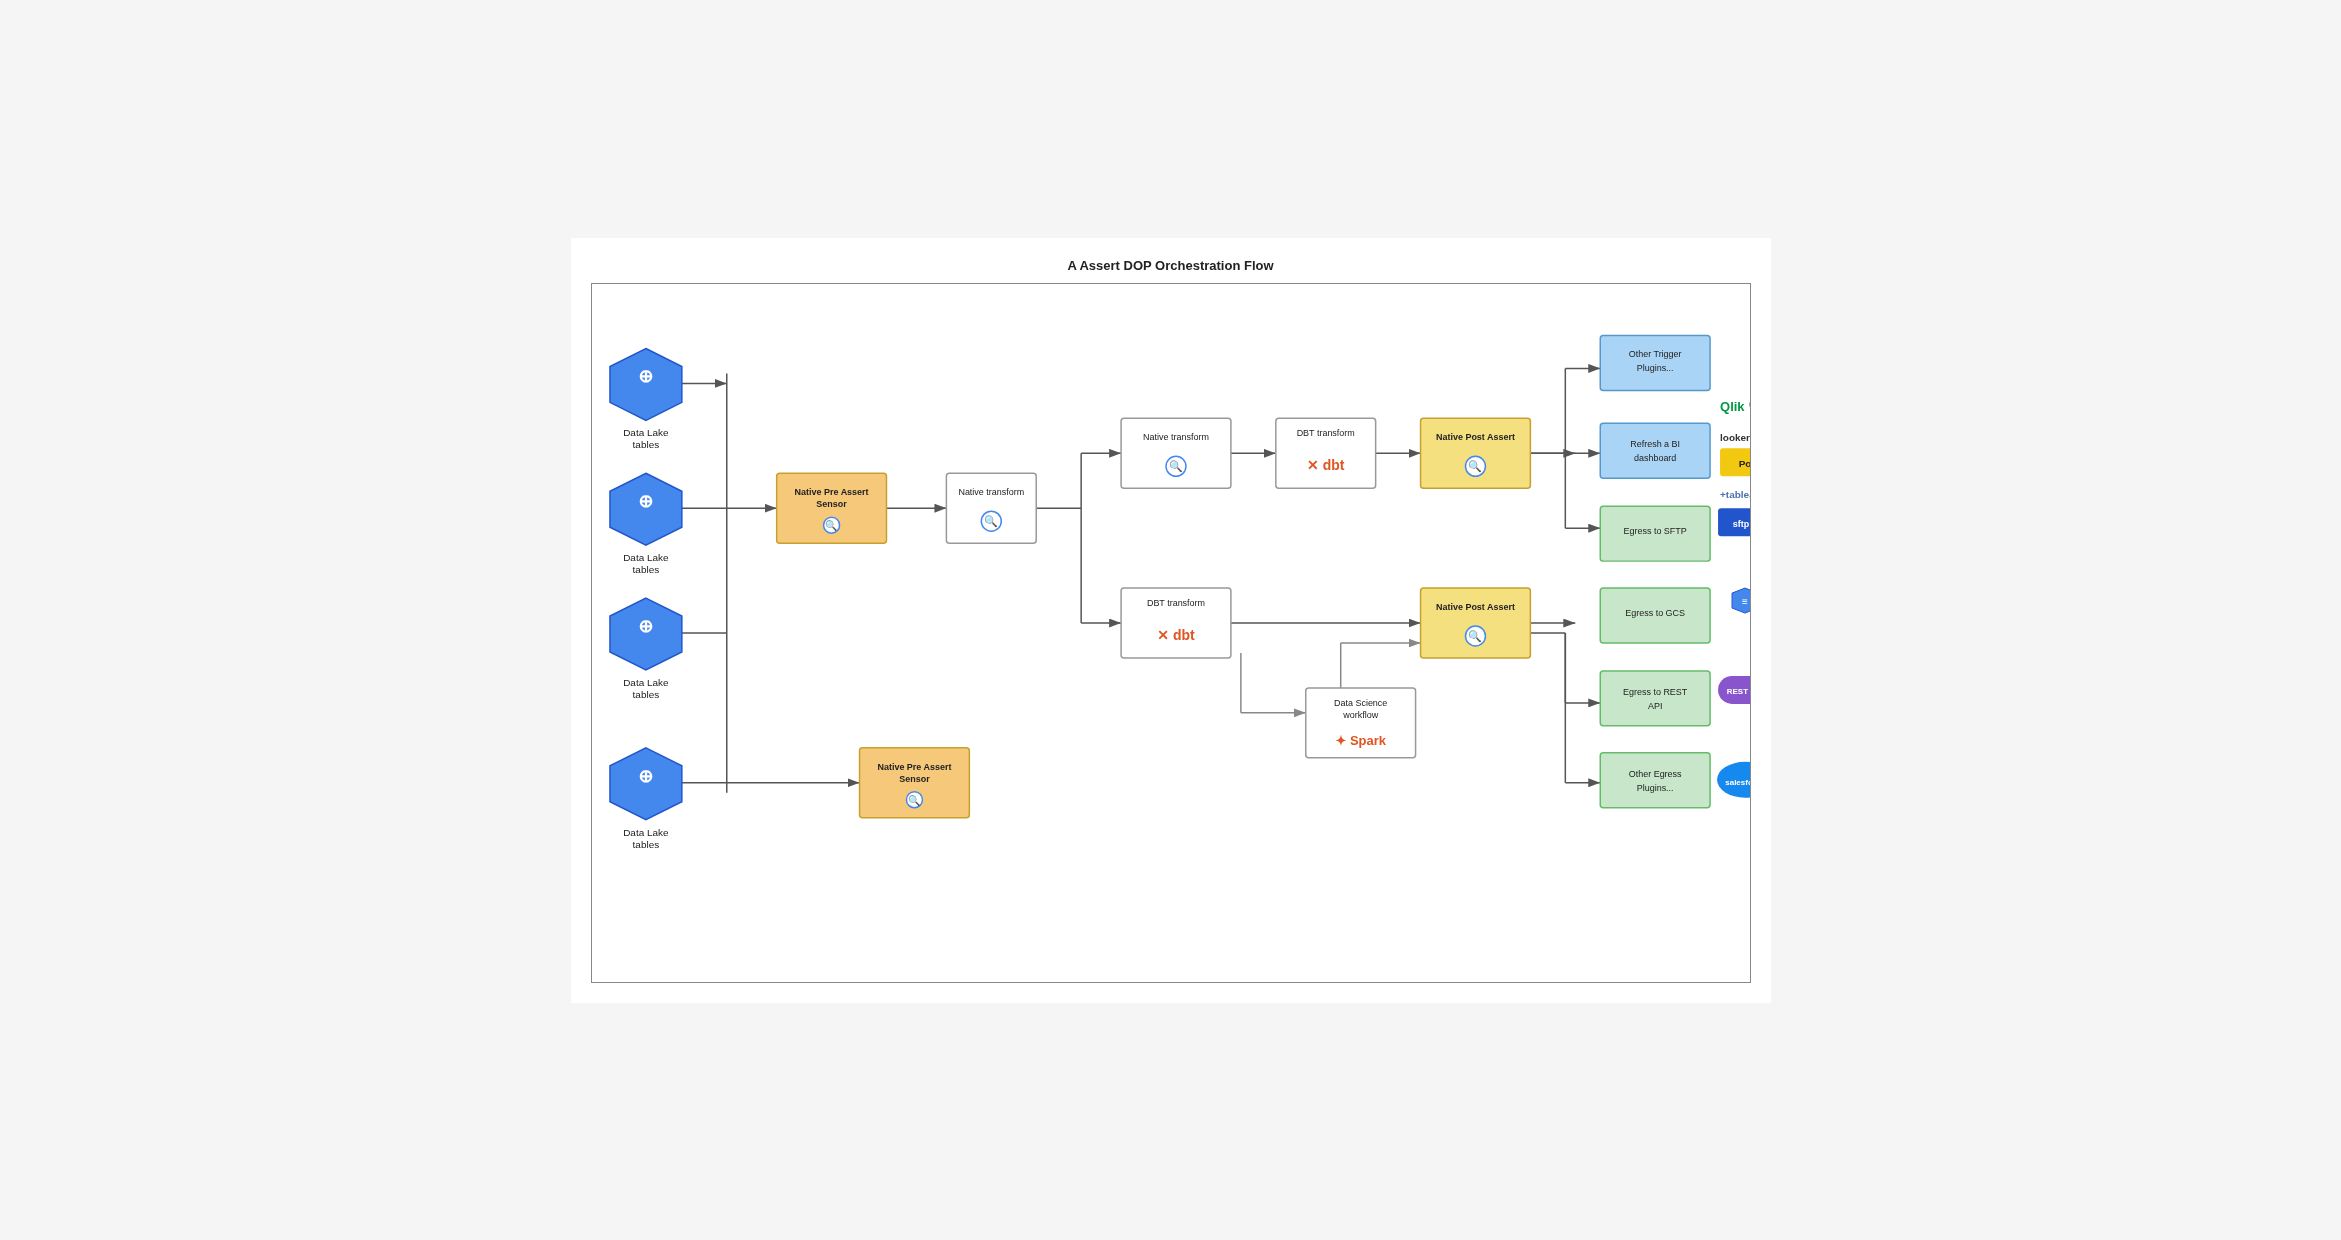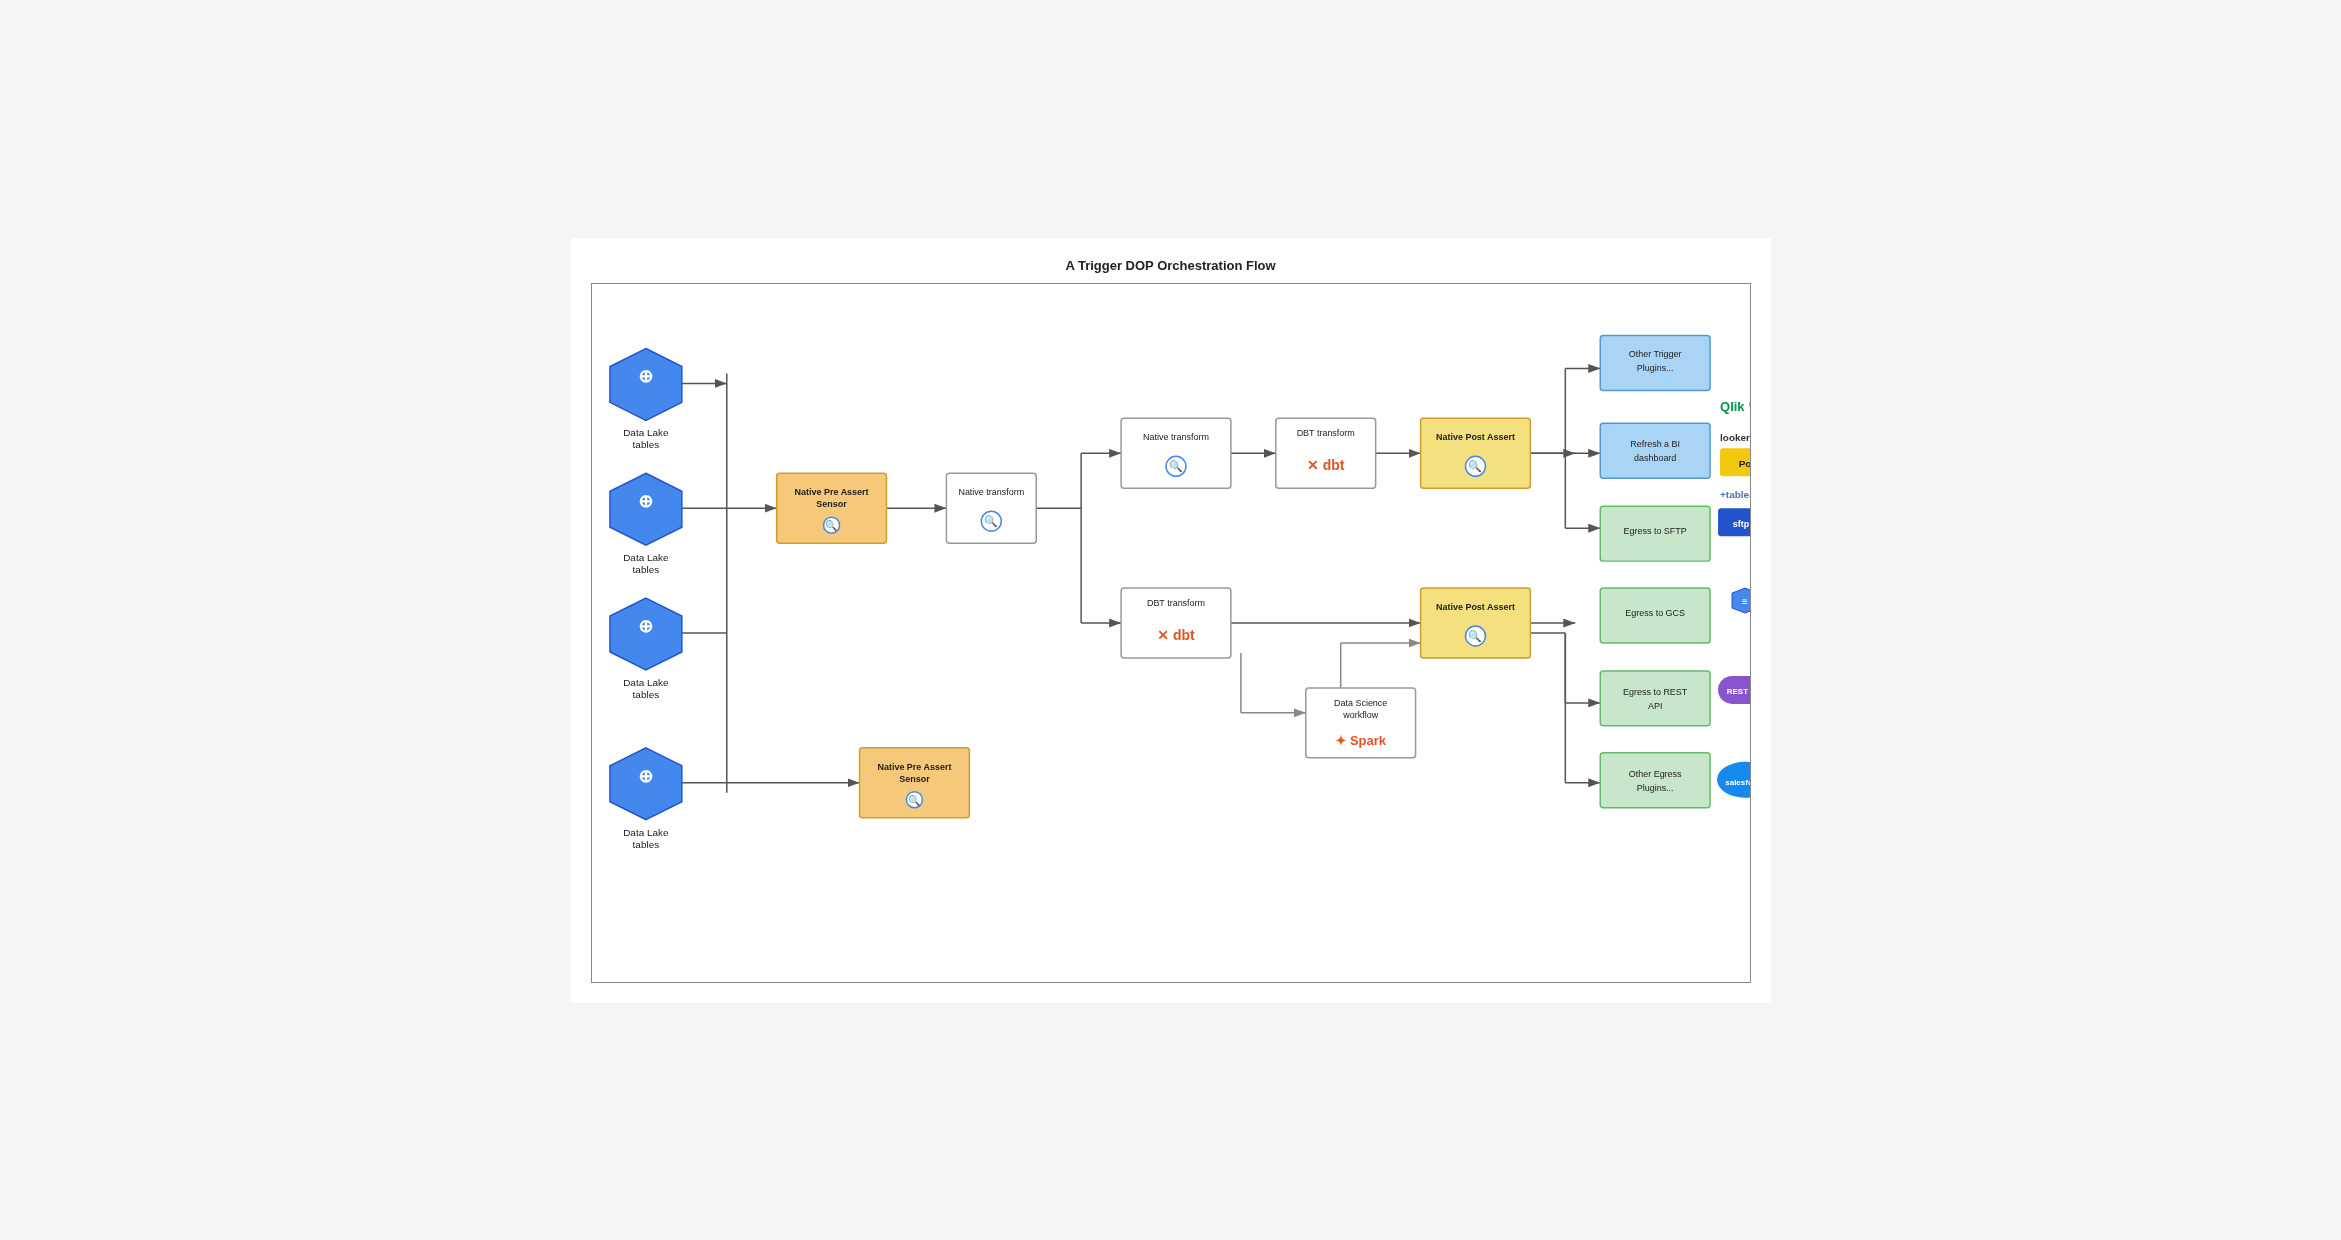--- a/index.html
+++ b/index.html
@@ -34,21 +34,21 @@
     
     .diagram-svg {
       width: 100%;
       height: 100%;
     }
   </style>
 </head>
 <body>
 
 <div class="page-container">
-  <div class="page-title">A Trigger DOP Orchestration Flow</div>
+  <div class="page-title">A Assert DOP Orchestration Flow</div>
   <div class="diagram-border">
     <svg class="diagram-svg" viewBox="0 0 1160 680">
 
       <defs>
         <marker id="arrowhead" markerWidth="8" markerHeight="6" refX="8" refY="3" orient="auto">
           <polygon points="0 0, 8 3, 0 6" fill="#555"></polygon>
         </marker>
         <marker id="arrowhead-gray" markerWidth="8" markerHeight="6" refX="8" refY="3" orient="auto">
           <polygon points="0 0, 8 3, 0 6" fill="#888"></polygon>
         </marker>

